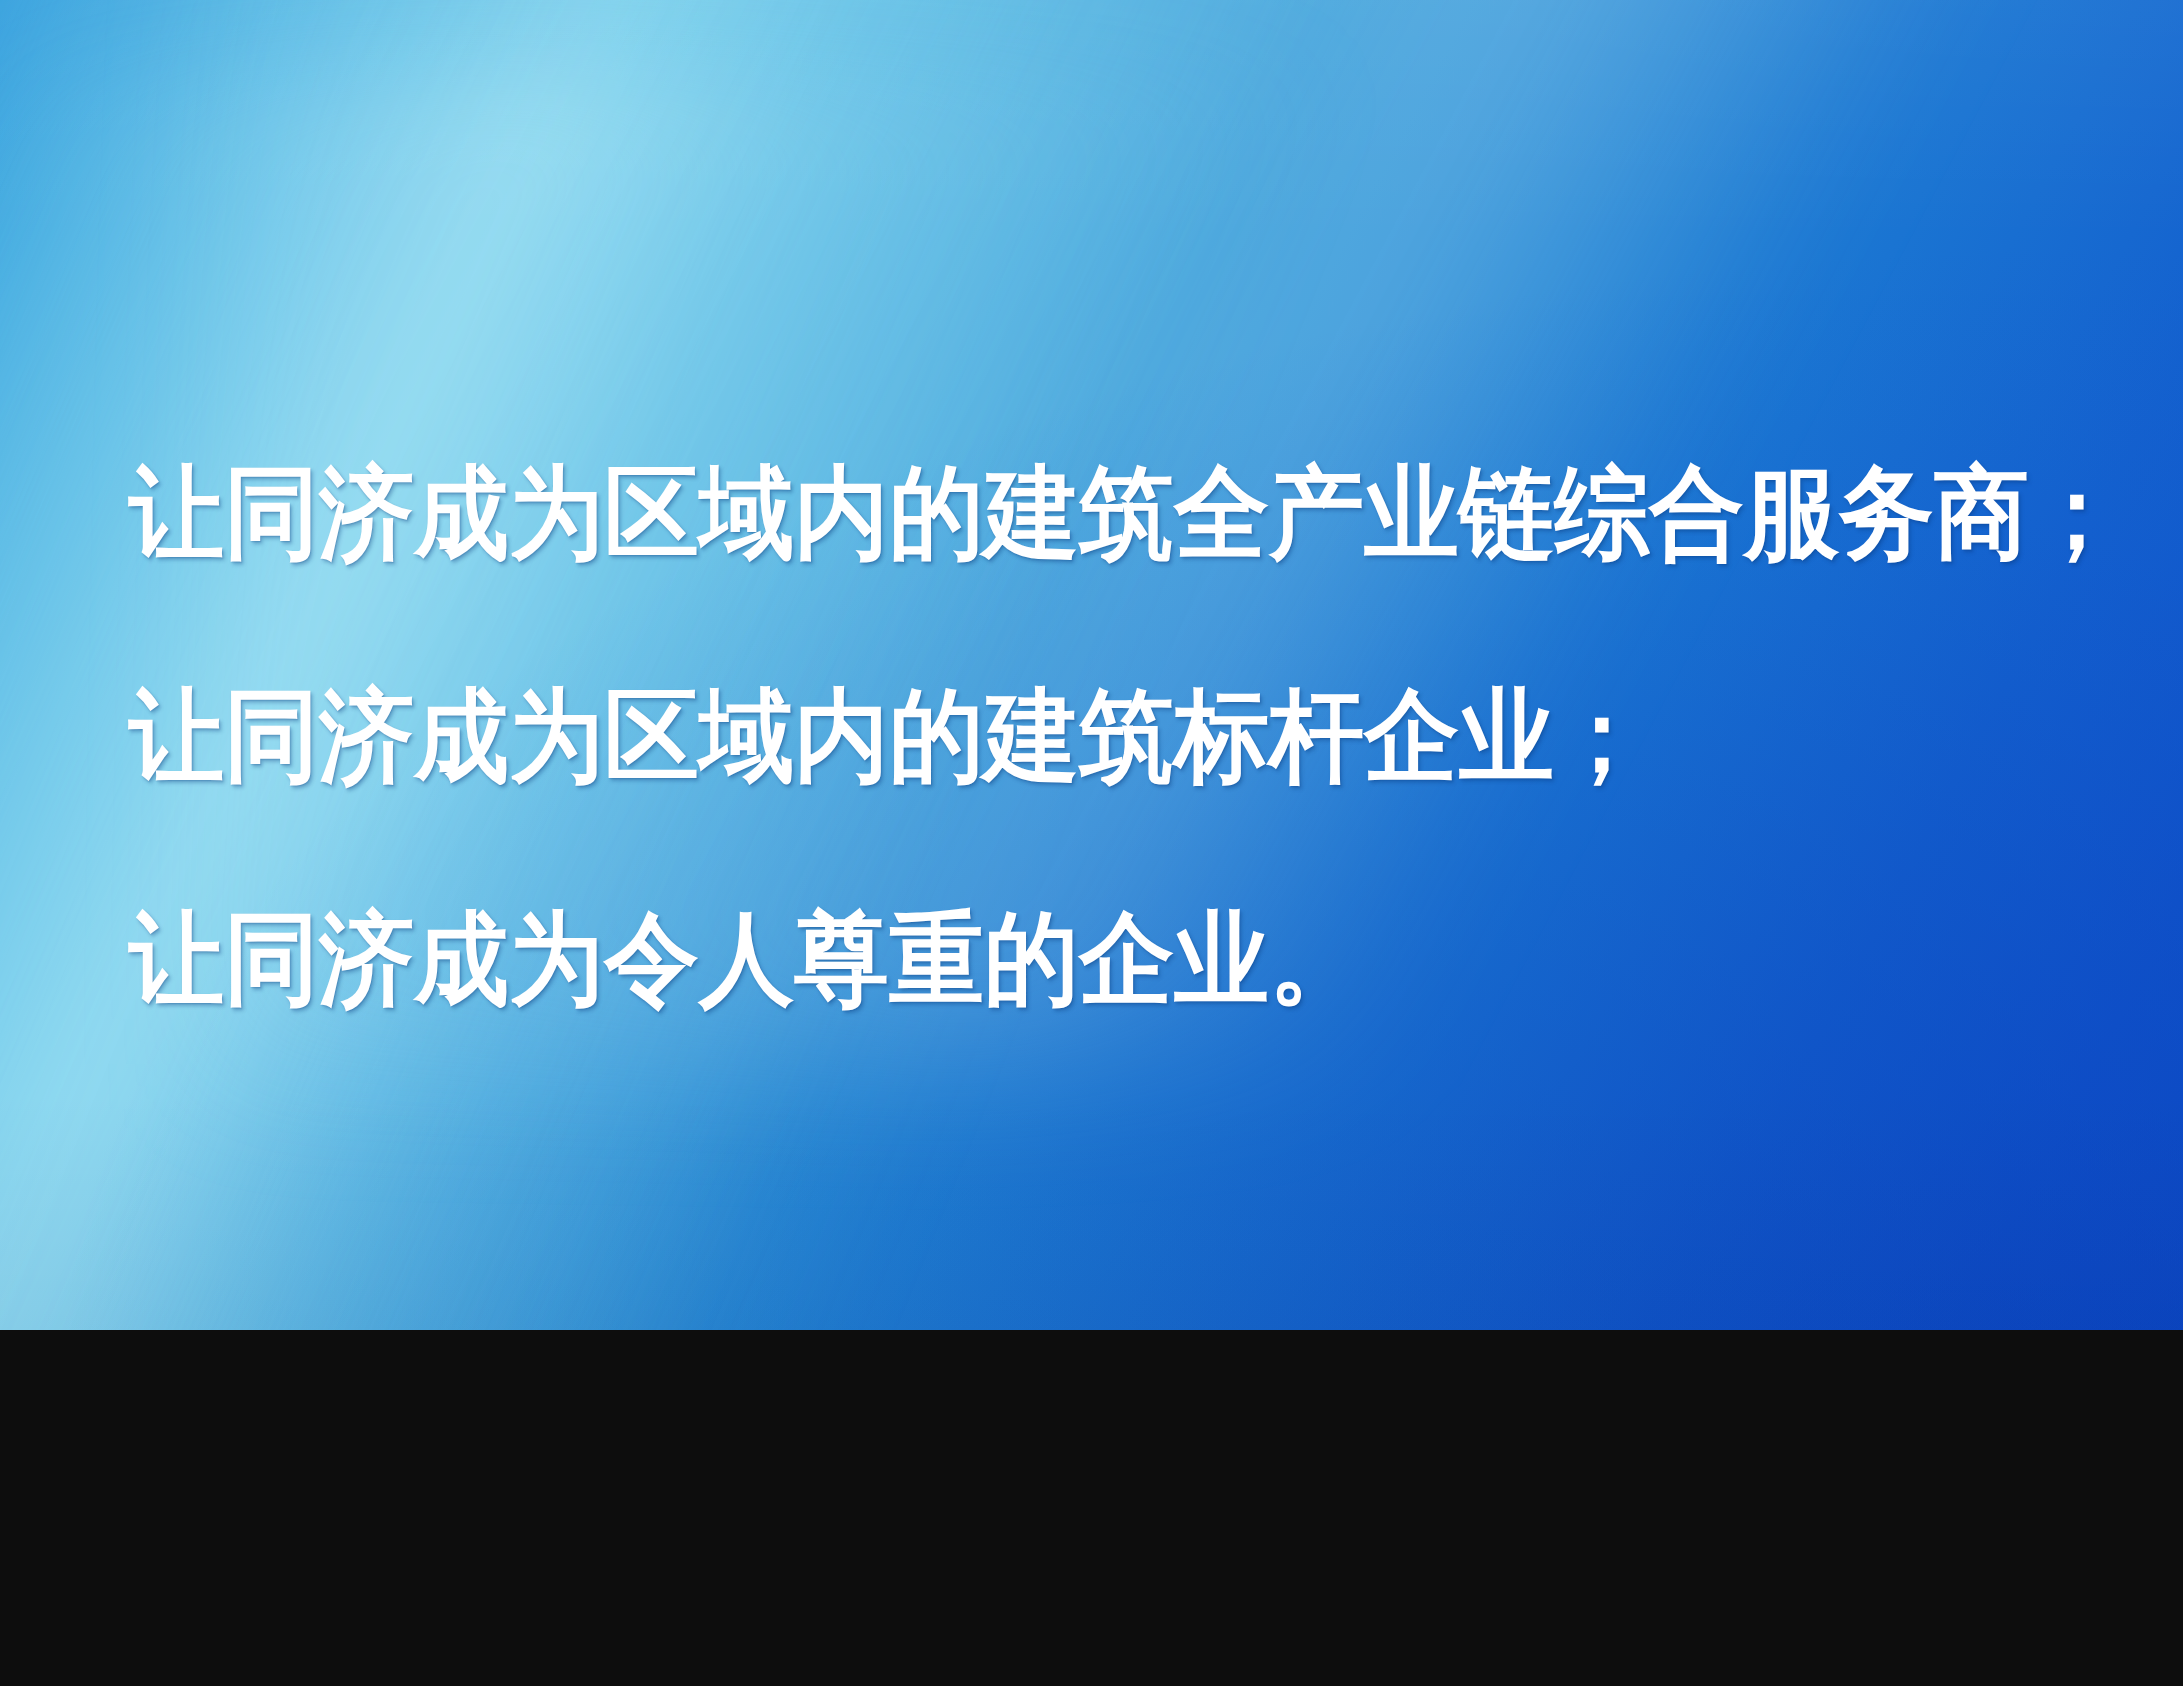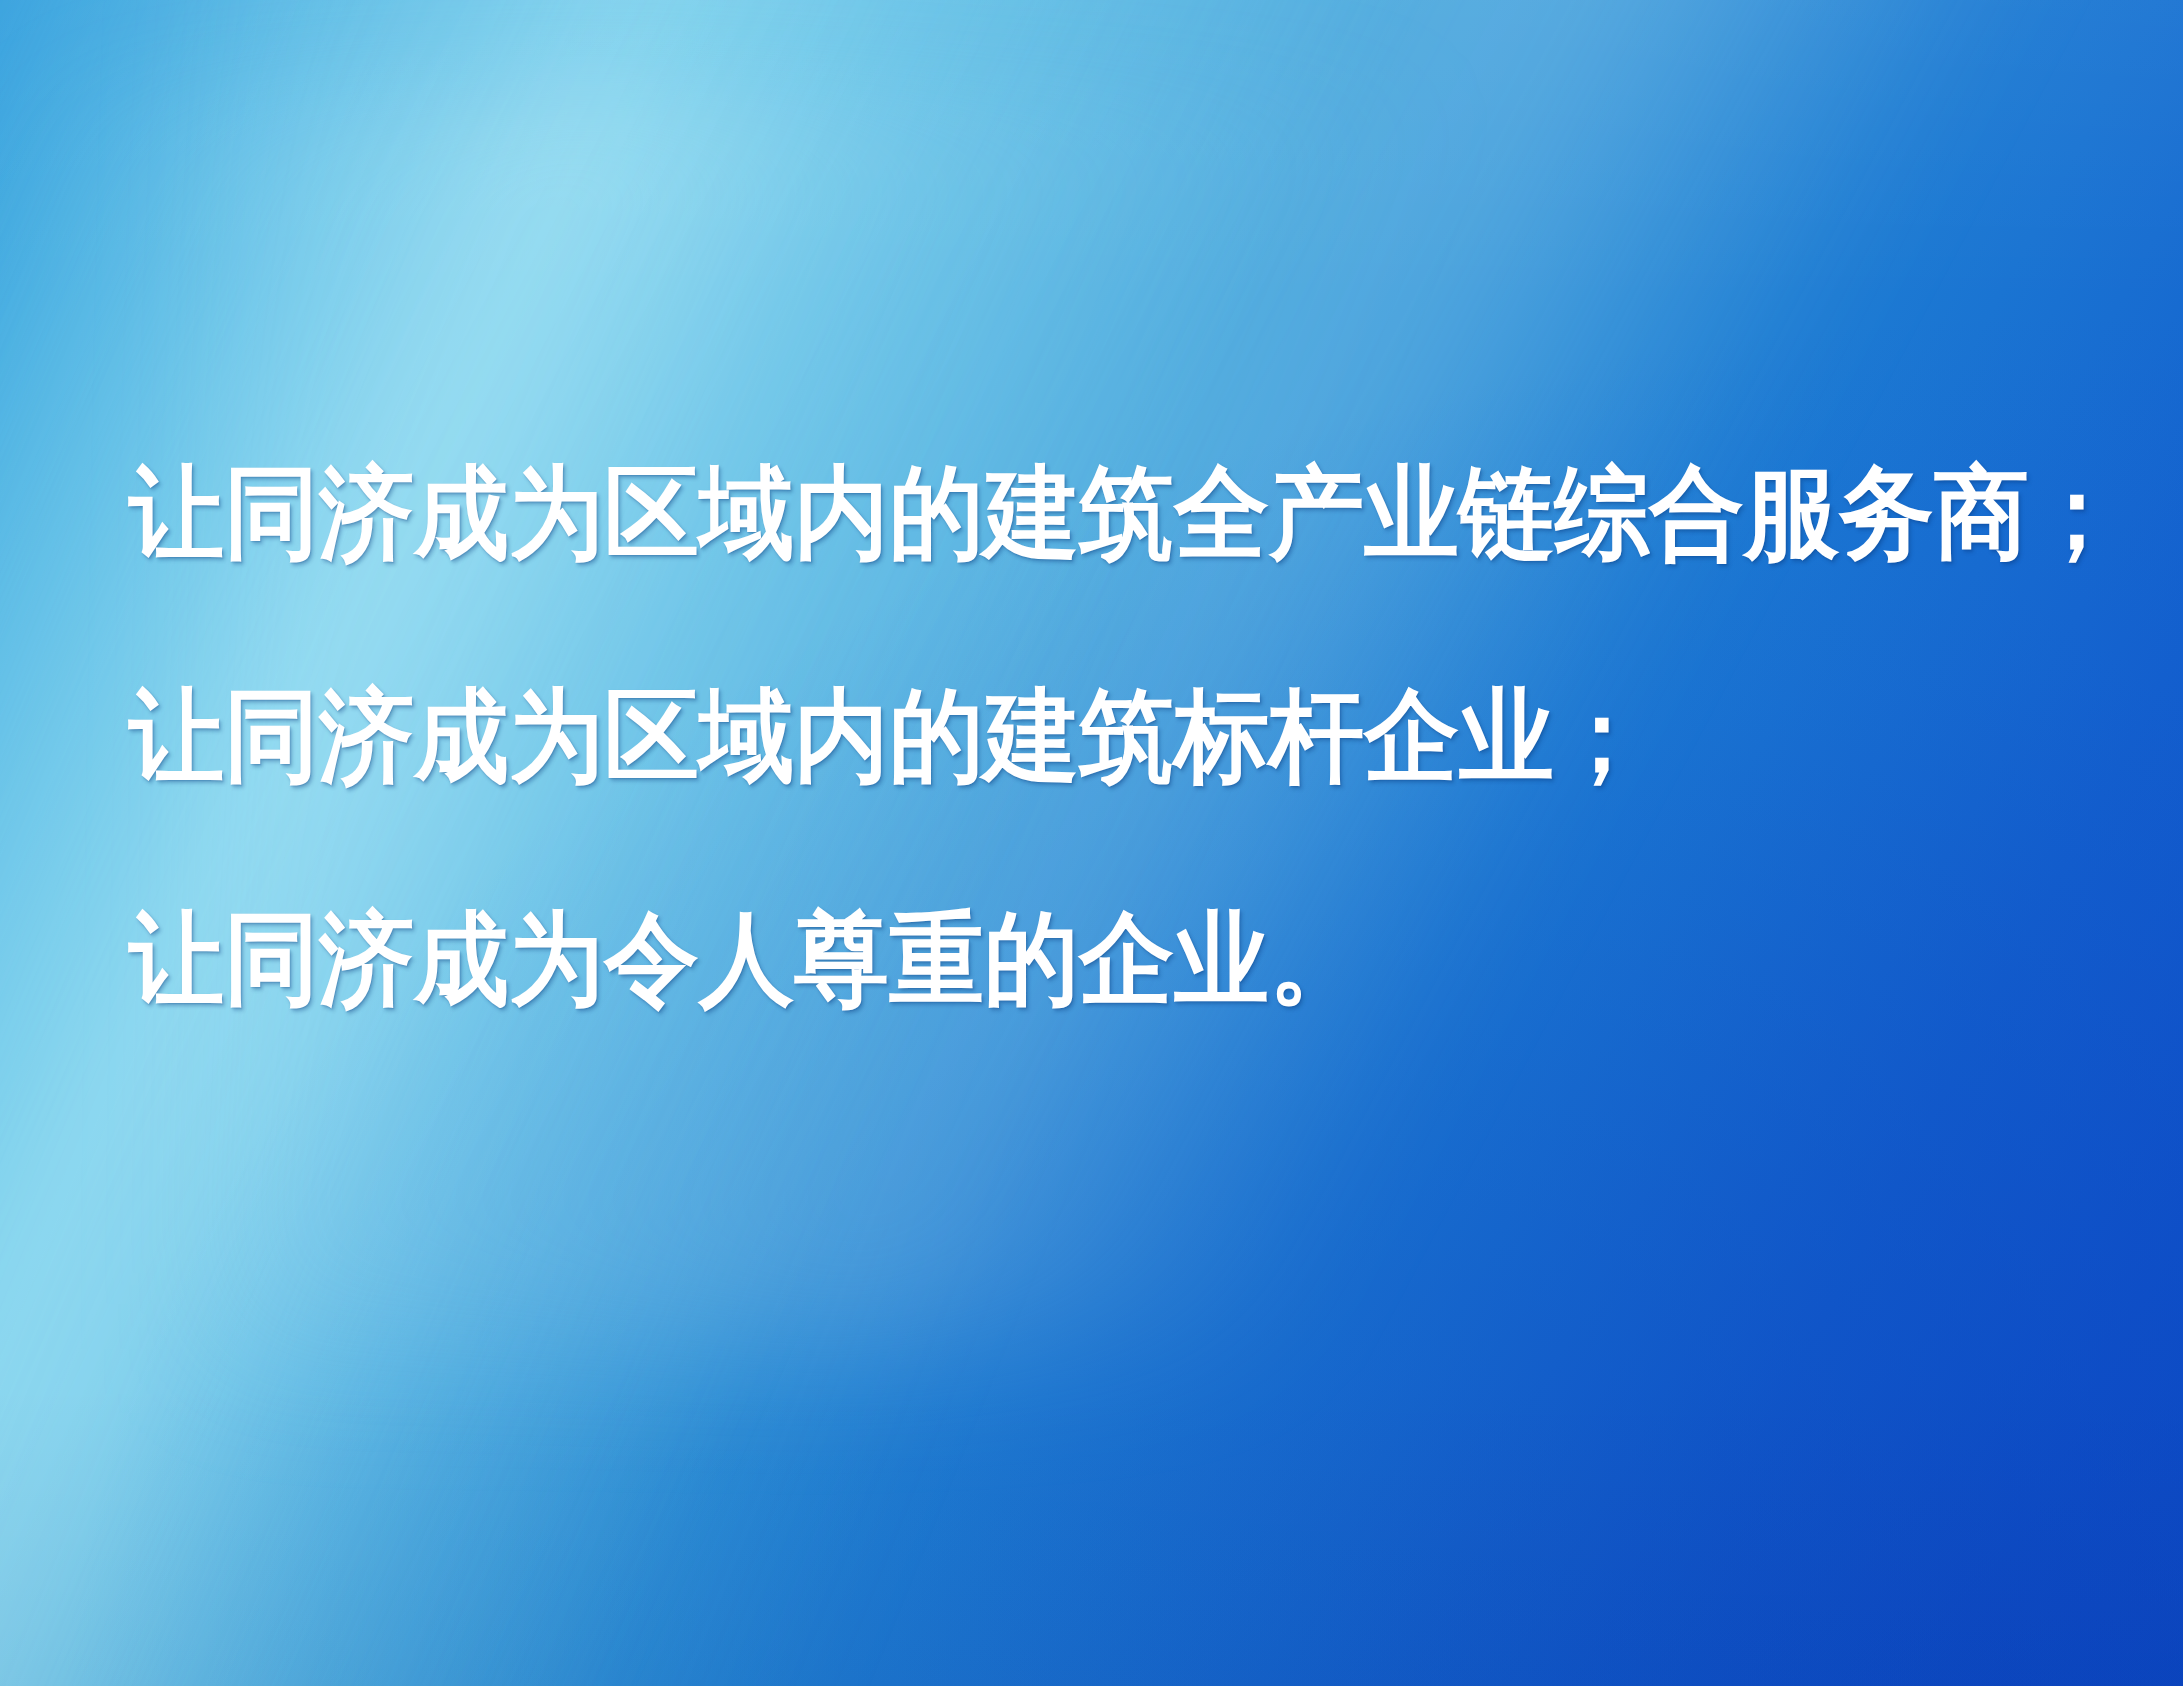--- a/index.html
+++ b/index.html
@@ -5,21 +5,21 @@
 <style>
   html, body {
     margin: 0;
     padding: 0;
     background: #0d0d0d;
   }
 
   #slide {
     position: relative;
     width: 2183px;
-    height: 1686px;
+    height: 1330px;
     overflow: hidden;
     font-family: "DejaVu Serif", "Liberation Serif", serif;
     background: #1f7fd0;
   }
 
   
 
   
   .bg-base {
     position: absolute;

